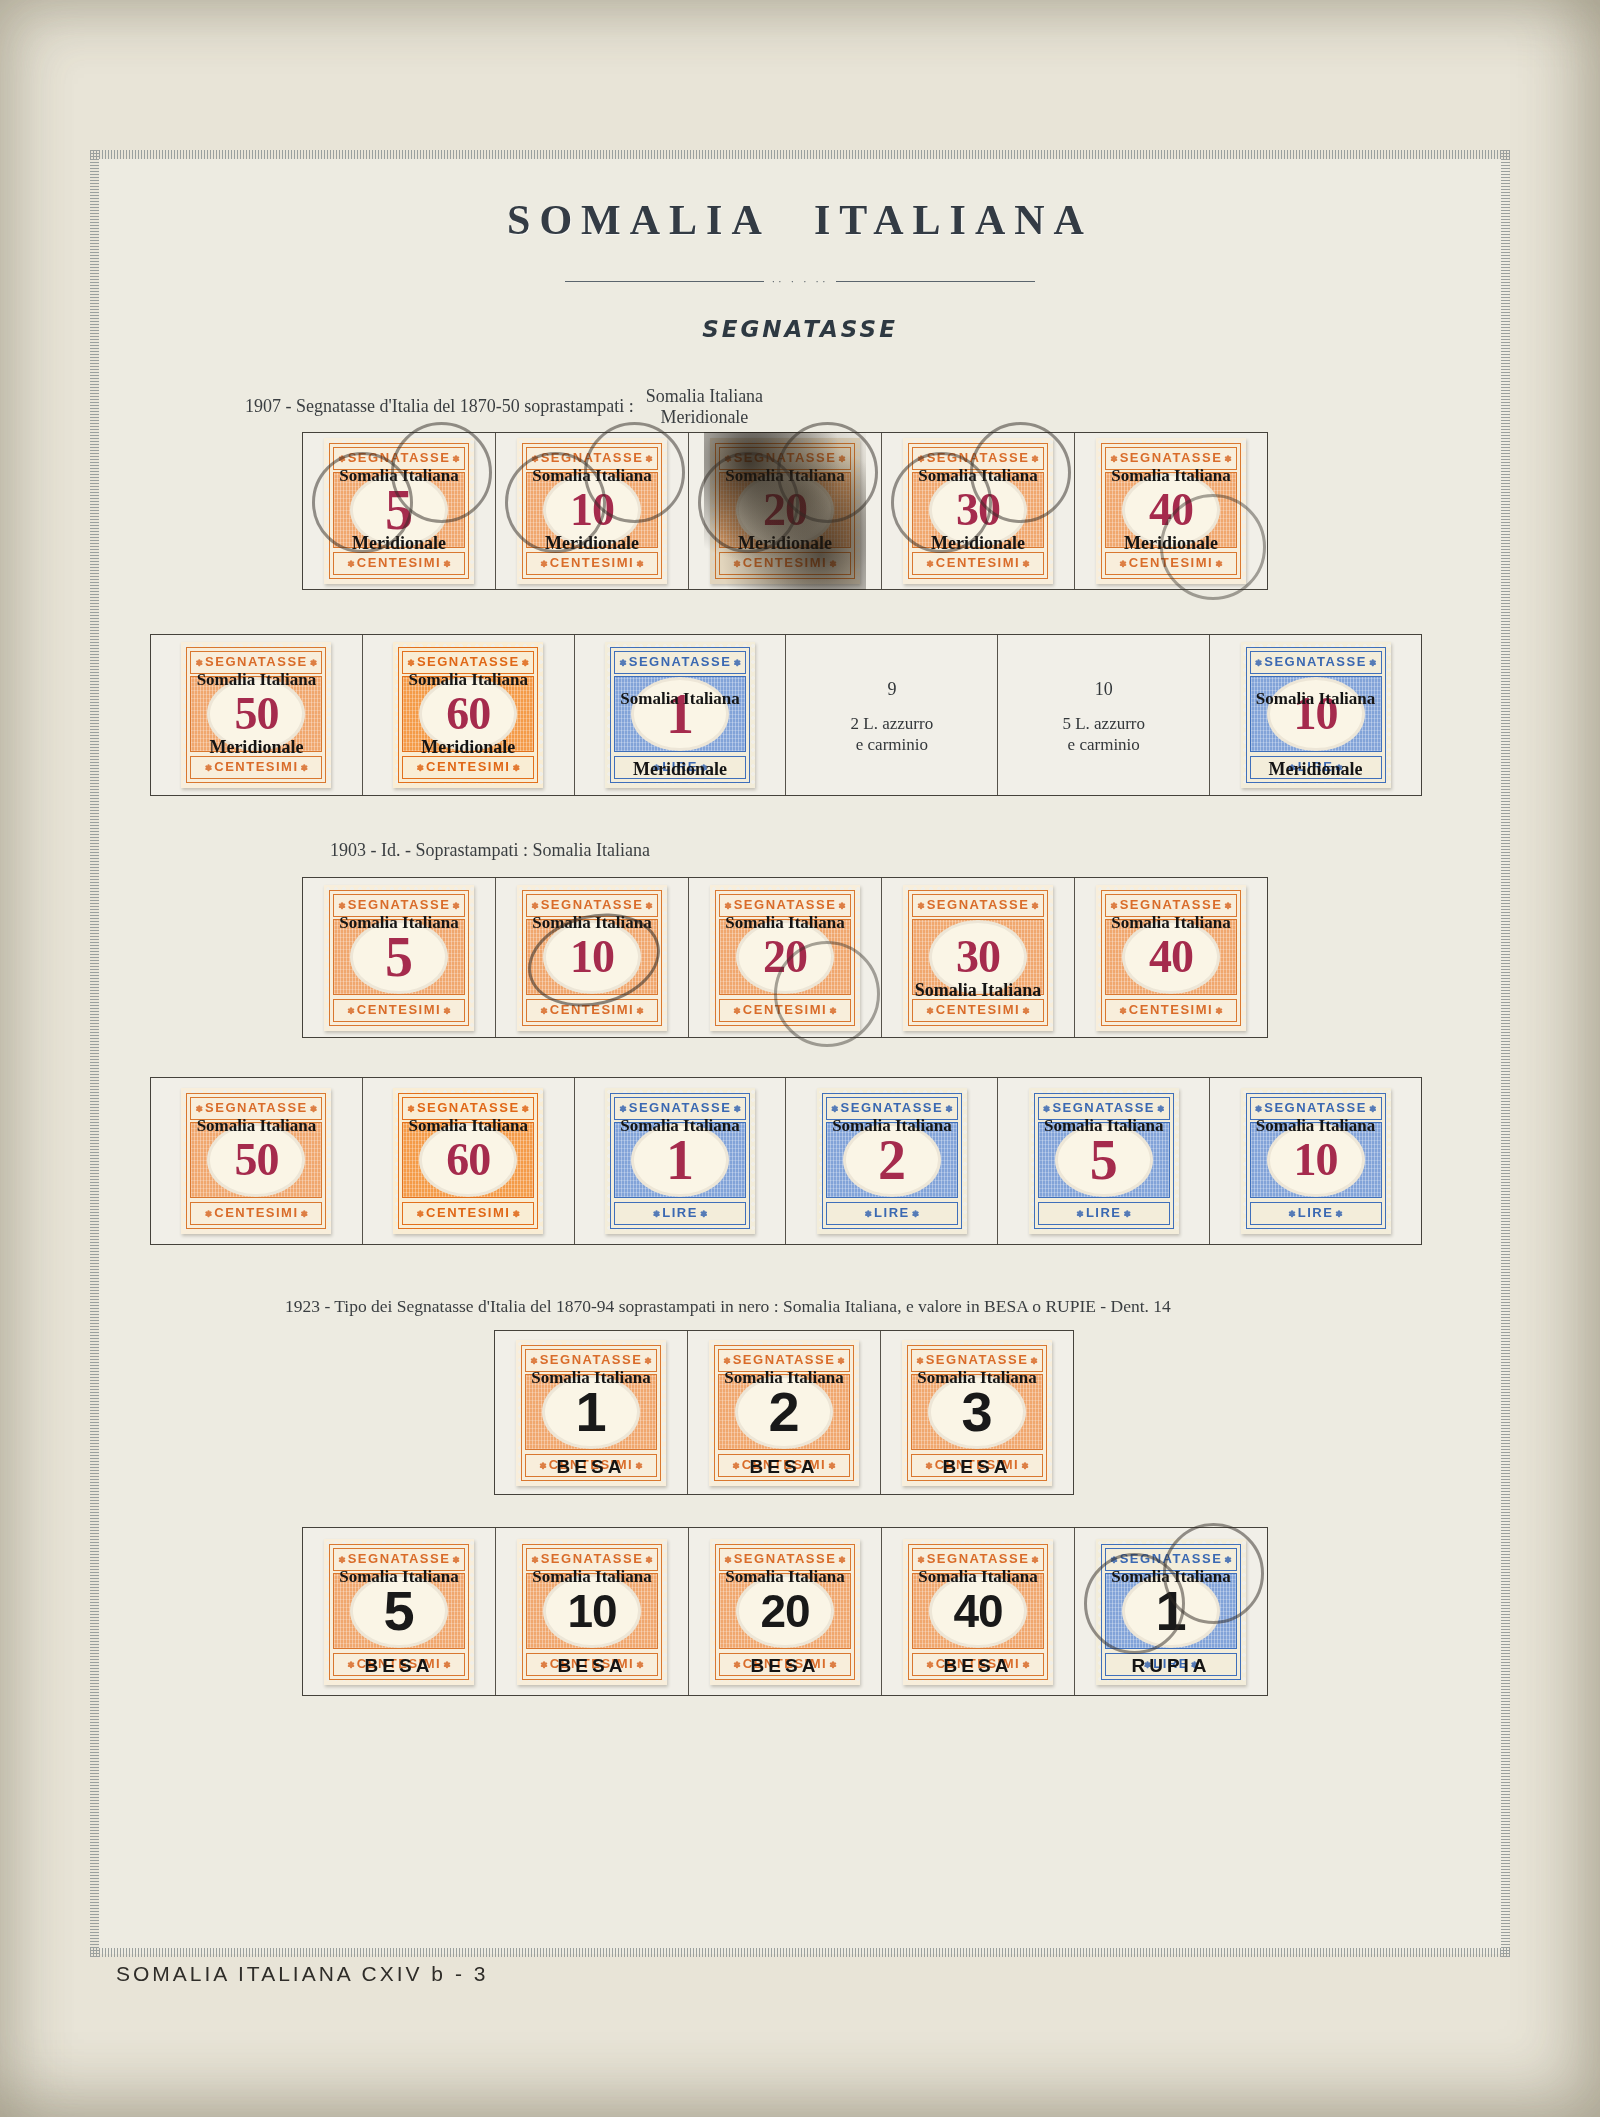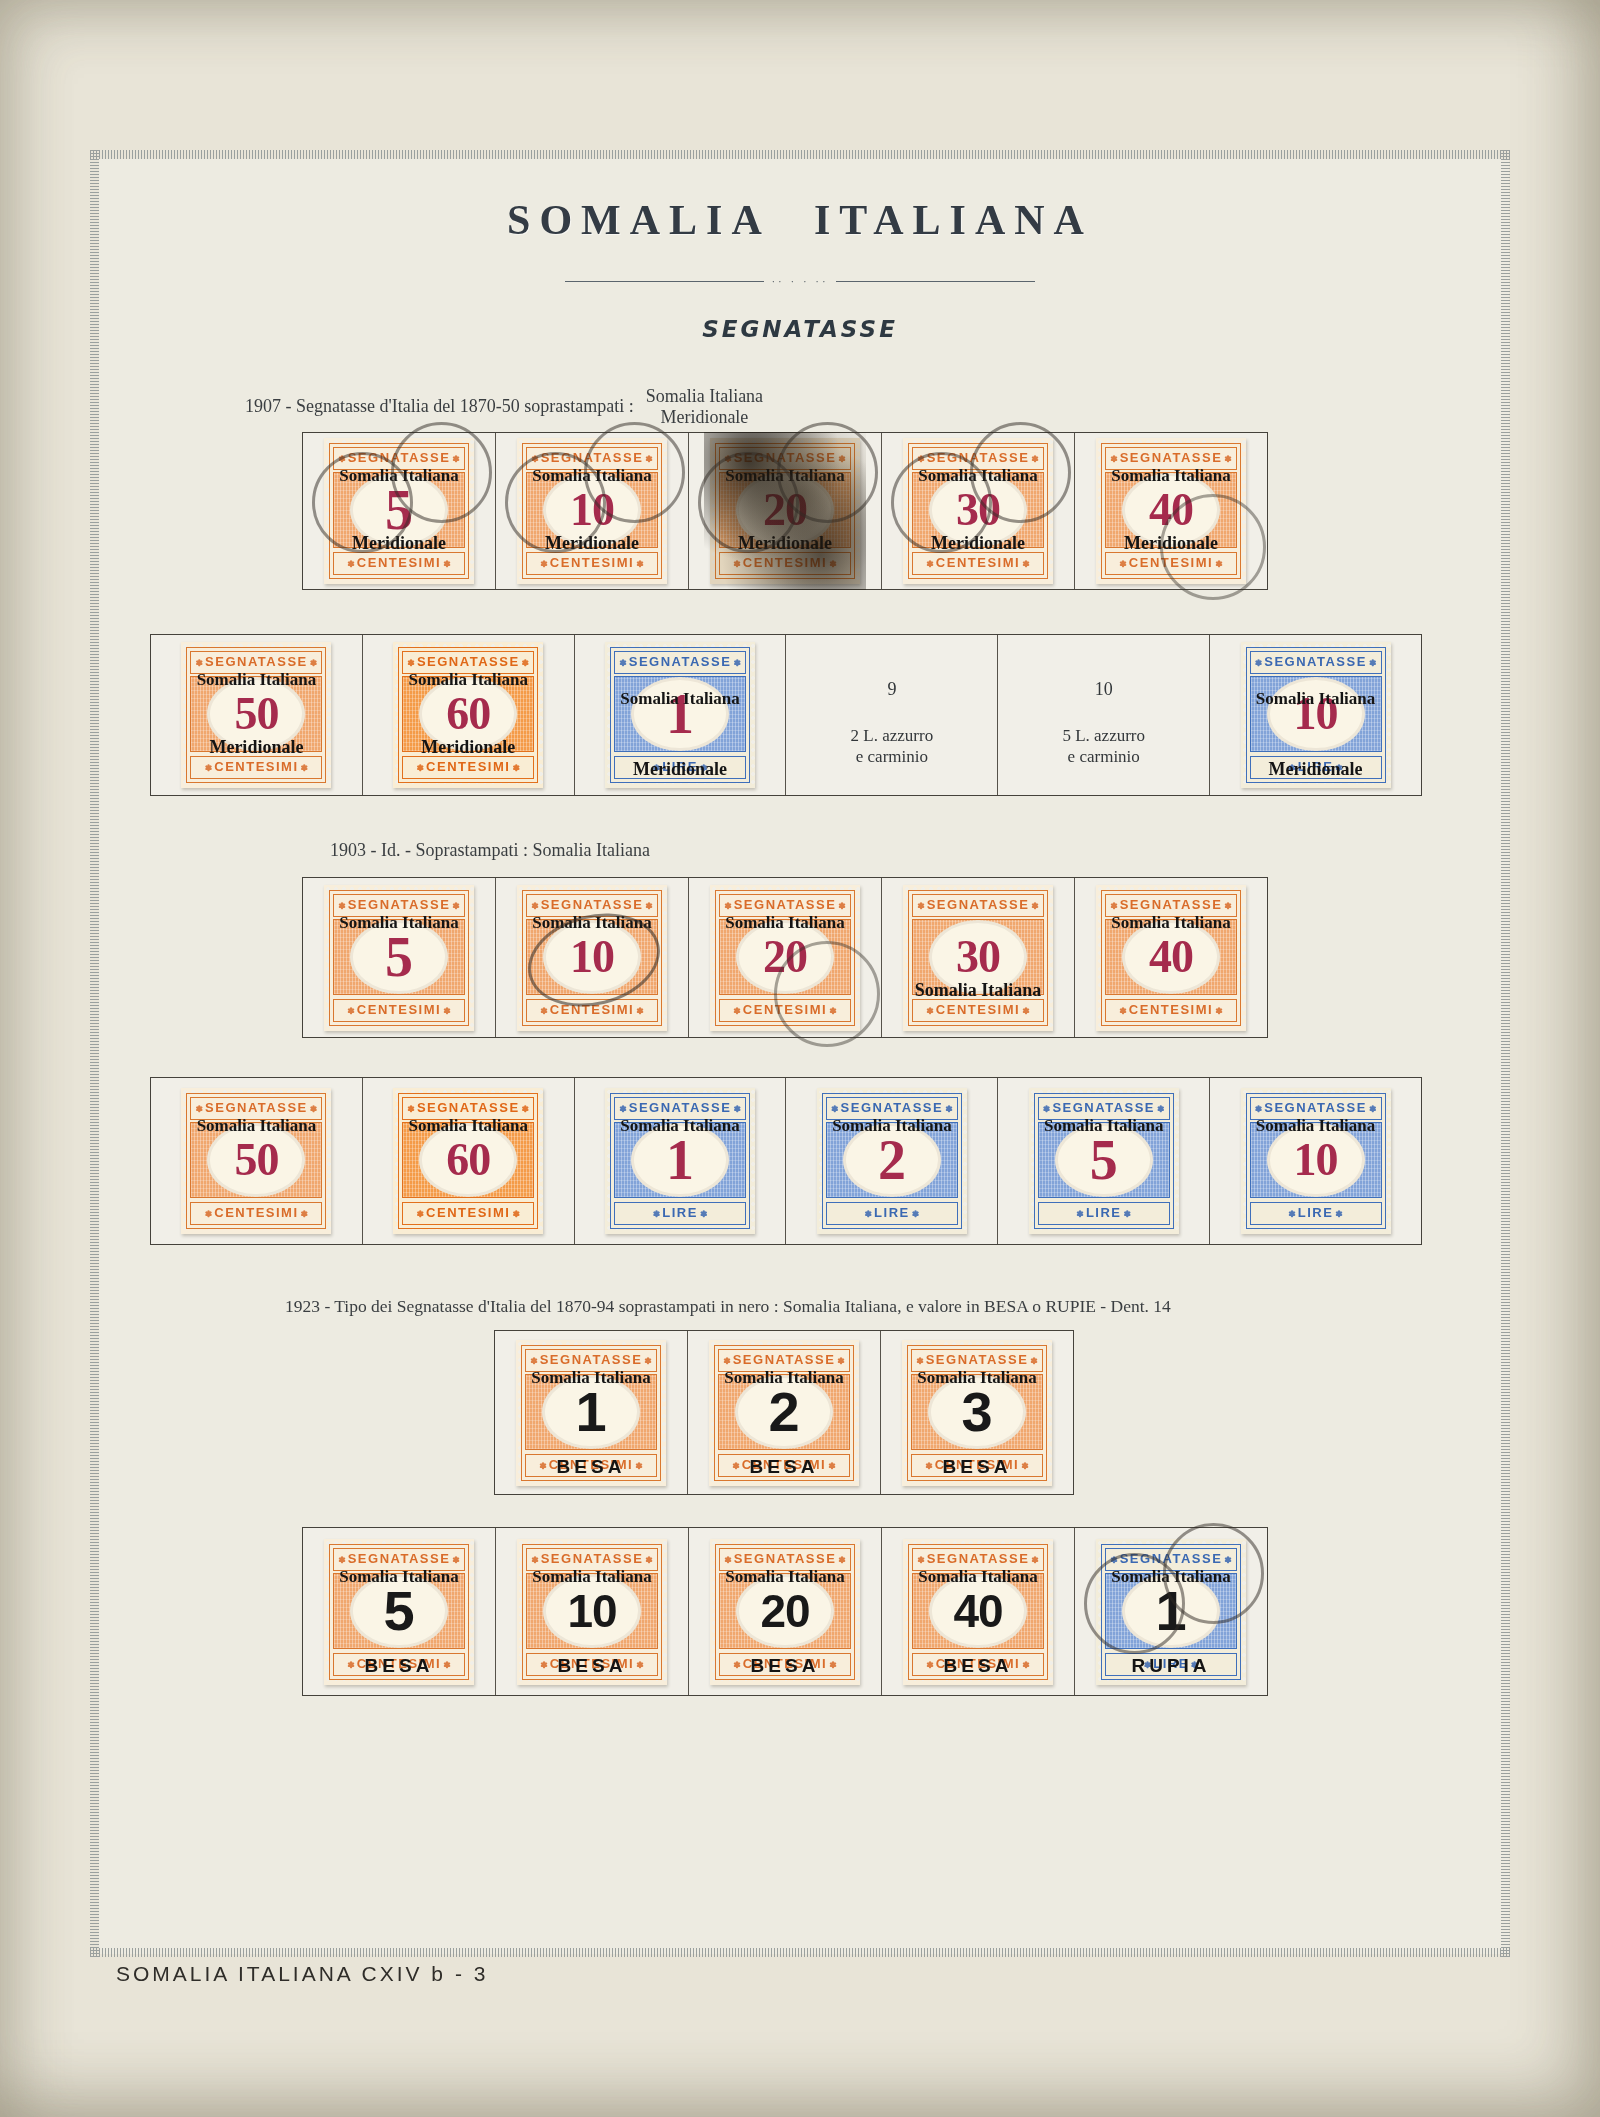--- a/index.html
+++ b/index.html
@@ -89,21 +89,21 @@
   .smudge{position:absolute;inset:-6px;z-index:5;pointer-events:none;
      background:radial-gradient(ellipse at 28% 18%,rgba(25,20,14,.78),rgba(25,20,14,0) 55%),
                 radial-gradient(ellipse at 72% 78%,rgba(25,20,14,.66),rgba(25,20,14,0) 60%),
                 radial-gradient(ellipse at 60% 40%,rgba(60,45,25,.45),rgba(60,45,25,0) 70%);}
   .tint{position:absolute;inset:0;background:rgba(115,85,40,.16);z-index:3;pointer-events:none;}
 
   
   .ph{display:flex;flex-direction:column;align-items:center;padding-top:44px;height:100%;box-sizing:border-box;
       color:#33373a;font-size:17px;}
   .ph .ph-num{font-size:18px;}
-  .ph .ph-lines{margin-top:25px;text-align:center;line-height:1.25;}
+  .ph .ph-lines{margin-top:13px;text-align:center;line-height:1.25;}
 </style>
 </head>
 <body>
 
 <div class="page">
   <div class="inner-sheet"></div>
   <div class="hatch top"></div>
   <div class="hatch bottom"></div>
   <div class="hatch v left"></div>
   <div class="hatch v right"></div>

